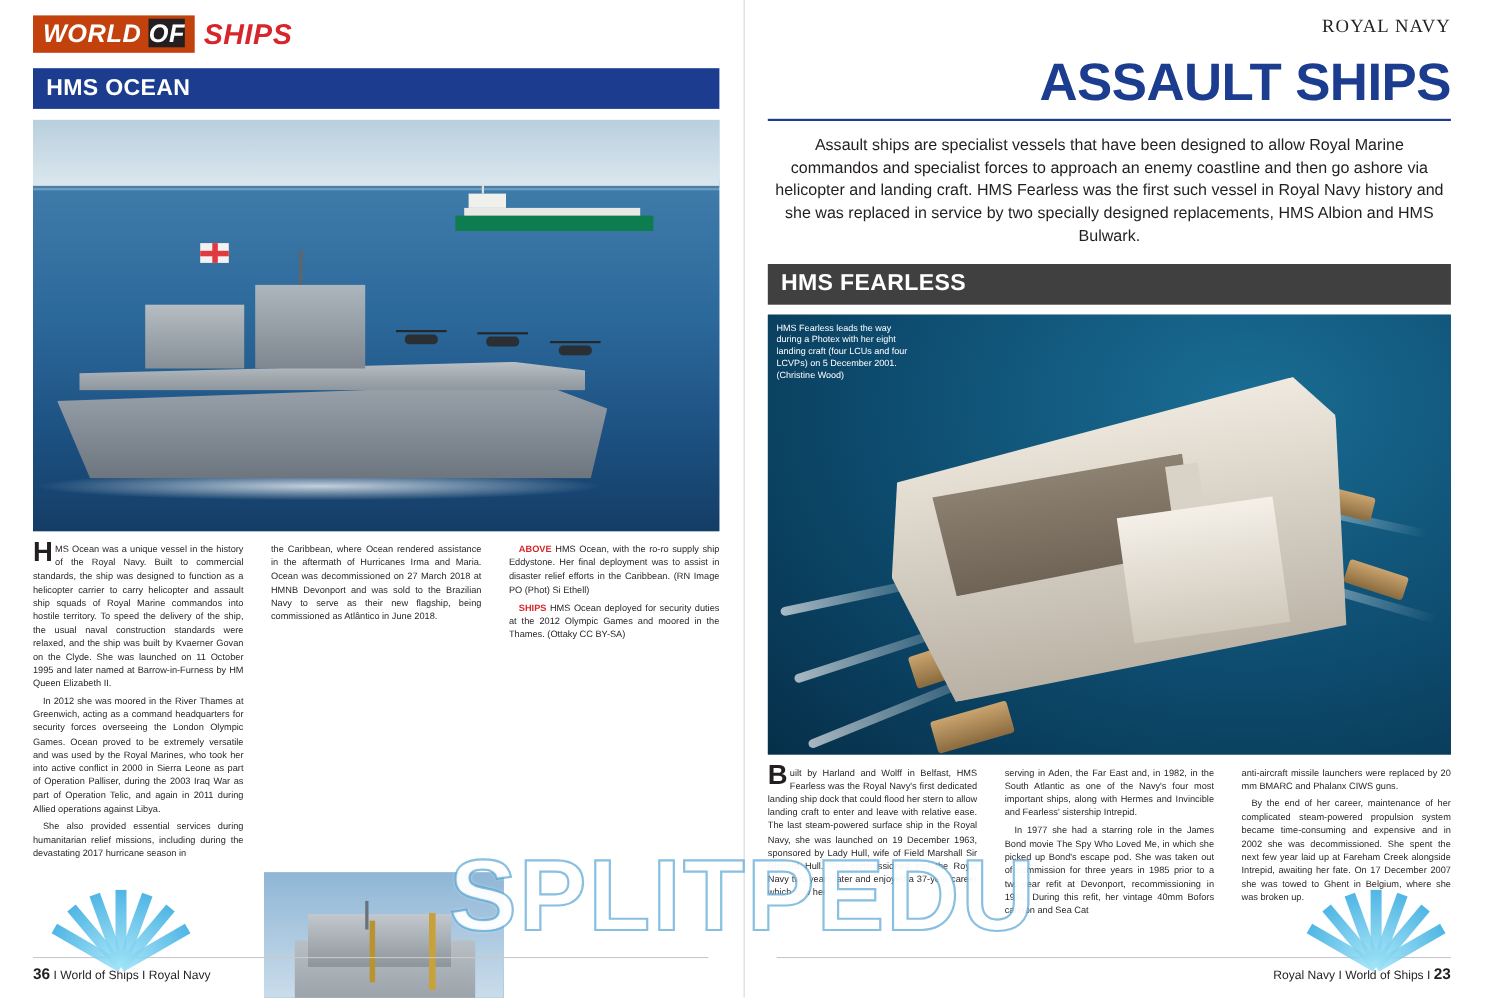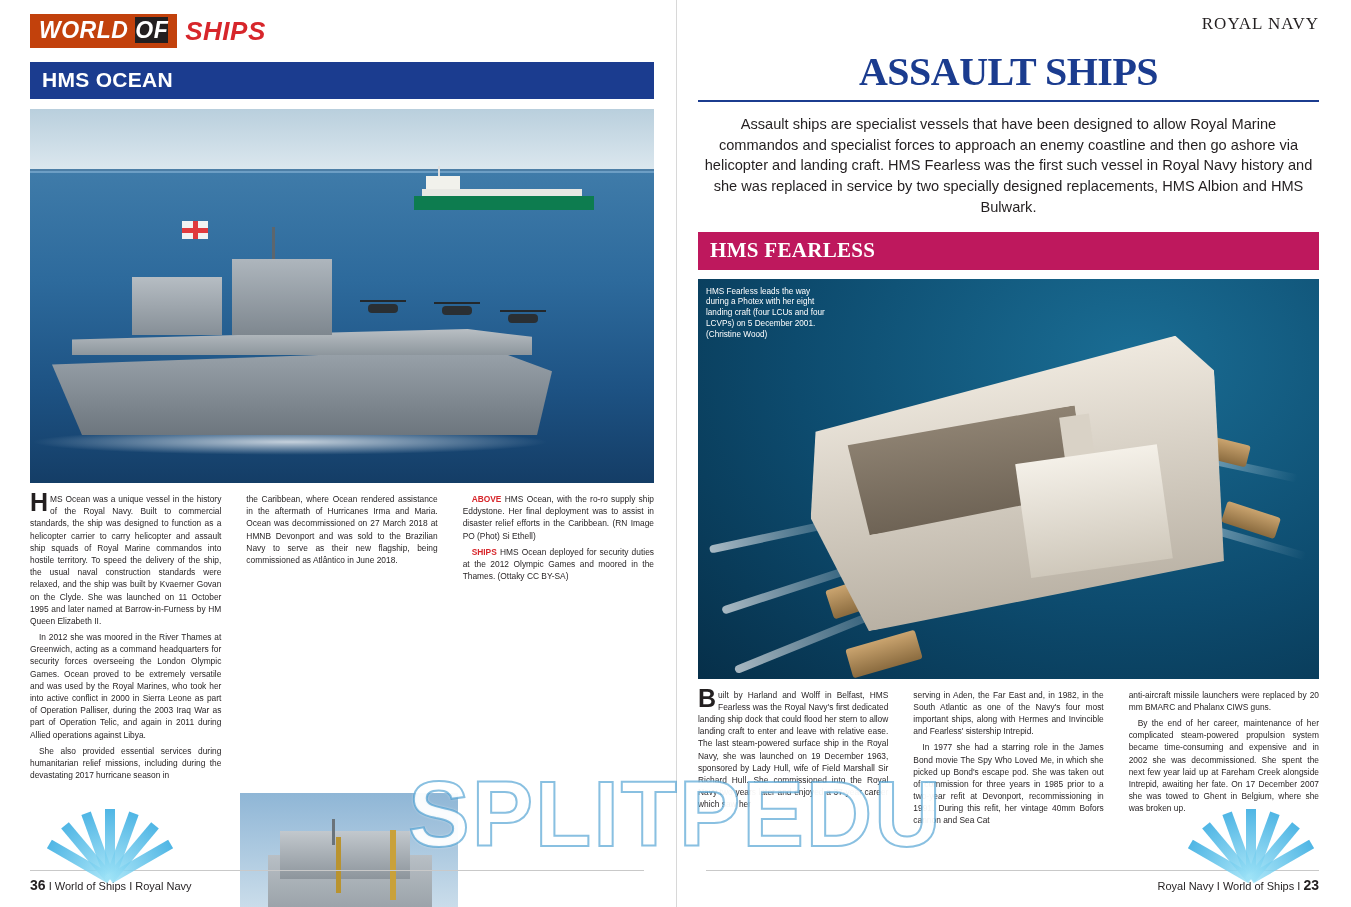--- a/index.html
+++ b/index.html
@@ -40,21 +40,21 @@
     font-size:17px; letter-spacing:1px; color:#231f20;
     margin-bottom:16px; font-weight:normal;
   }
 
   
   .bar {
     background:#1b3c8f; color:#fff;
     font-size:21px; font-weight:bold; letter-spacing:0.3px;
     padding:6px 12px 7px 12px;
   }
-  .bar.blue2 { background:#be185d;font-family:Liberation Serif, serif; }
+  .bar.blue2 { background:#404040; }
 
   
   .photo { position:relative; overflow:hidden; }
   .photo .cap-inset {
     position:absolute; left:8px; top:8px; width:122px;
     font-size:8.2px; line-height:1.32; color:#ffffff;
   }
 
   
   .ocean-photo { height:374px; margin-top:10px; background:
@@ -168,22 +168,22 @@
     border-radius:3px;
   }
   .fearless-photo .trail {
     position:absolute; height:8px;
     background:linear-gradient(90deg, rgba(255,255,255,0.65), rgba(255,255,255,0));
     border-radius:4px;
   }
 
   
   .assault-title {
-    font-size:40px; font-weight:bold; color:#1b3c8f; letter-spacing:-0.5px;
-    line-height:1; margin:18px 0 8px 0; text-align:center;font-family:Liberation Serif, serif;
+    font-size:48px; font-weight:bold; color:#1b3c8f; letter-spacing:-0.5px;
+    line-height:1; margin:18px 0 8px 0; text-align:right;
   }
   .rule { height:2px; background:#1b3c8f; margin:0 0 12px 0; }
   .standfirst {
     font-size:14.6px; line-height:1.42; text-align:center; color:#231f20;
     margin: 0 4px 14px 4px;
   }
 
   
   .cols { display:flex; gap:25px; margin-top:10px; font-size:8.4px; line-height:1.45; }
   .col { flex:1; text-align:justify; }

